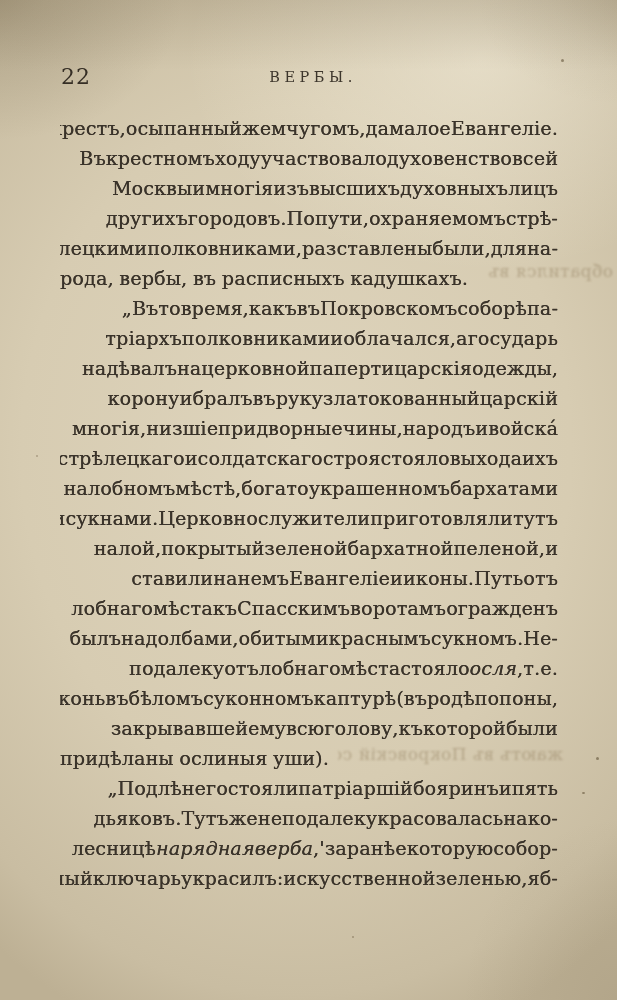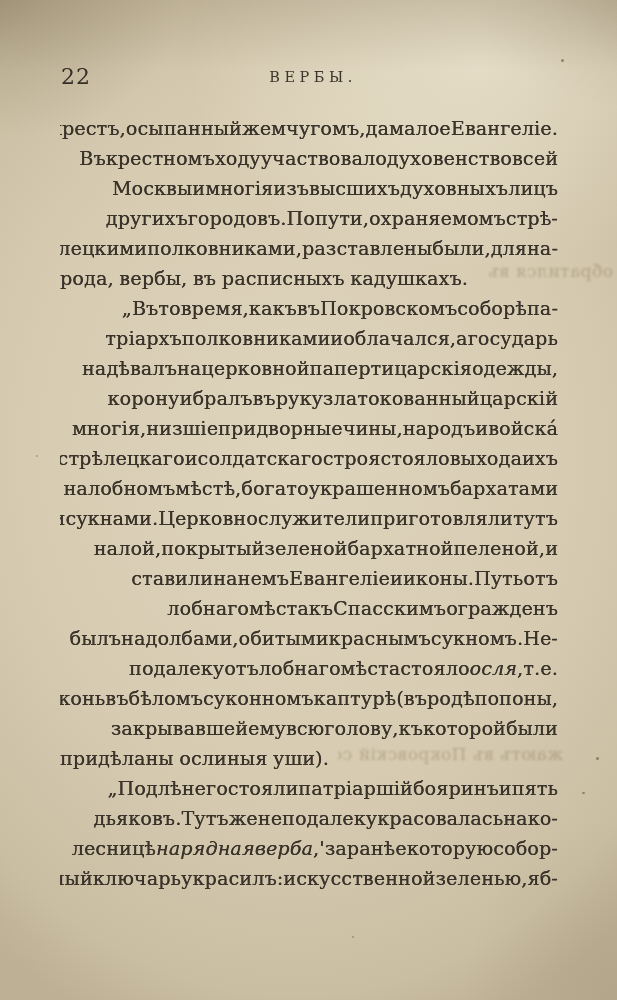--- a/index.html
+++ b/index.html
@@ -220,20 +220,21 @@
         <span class="w"><span>и</span></span>
         <span class="w"><span>иконы.</span></span>
         <span class="w"><span>Путь</span></span>
         <span class="w"><span>отъ</span></span>
       </div>
       <div class="line just">
         <span class="w"><span>лобнаго</span></span>
         <span class="w"><span>мѣста</span></span>
         <span class="w"><span>къ</span></span>
         <span class="w"><span>Спасскимъ</span></span>
+        <span class="w"><span>воротамъ</span></span>
         <span class="w"><span>огражденъ</span></span>
       </div>
       <div class="line just">
         <span class="w"><span>былъ</span></span>
         <span class="w"><span>надолбами,</span></span>
         <span class="w"><span>обитыми</span></span>
         <span class="w"><span>краснымъ</span></span>
         <span class="w"><span>сукномъ.</span></span>
         <span class="w"><span>Не-</span></span>
       </div>

